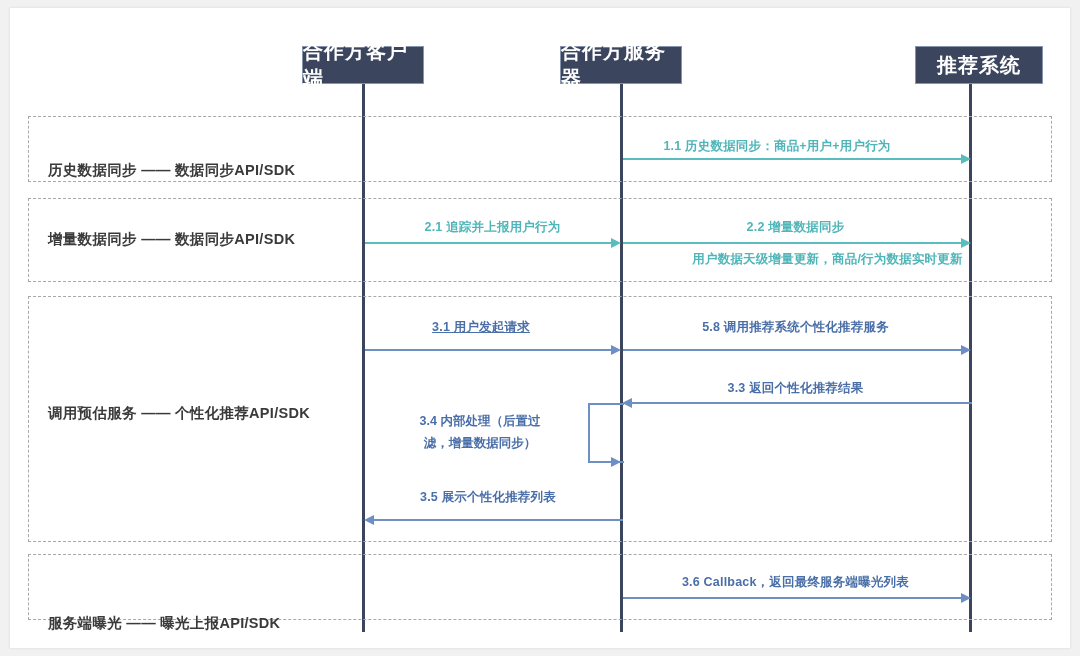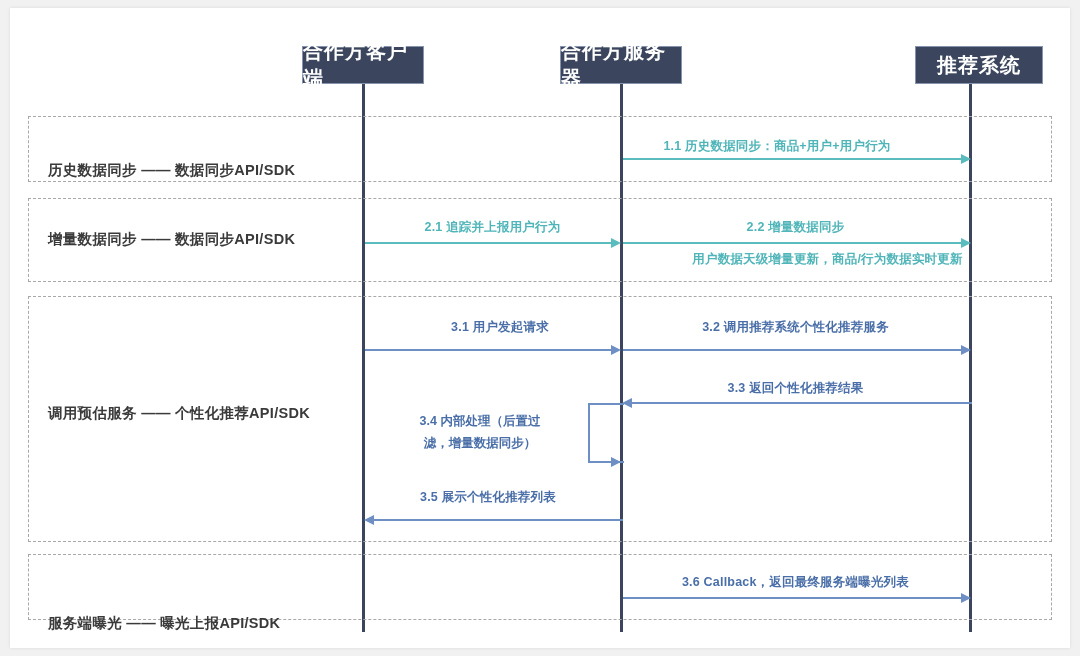--- a/index.html
+++ b/index.html
@@ -158,25 +158,25 @@
 
     <div class="msg-label" style="left:352px; top:211px; width:261px; color:#4fb5b8;">2.1 追踪并上报用户行为</div>
     <div class="msg-line" style="left:355px; top:234px; width:248px; background:#5bbcbd;"></div>
     <div class="arrowhead arrow-right" style="left:601px; top:230px; border-left:10px solid #5bbcbd;"></div>
 
     <div class="msg-label" style="left:610px; top:211px; width:351px; color:#4fb5b8;">2.2 增量数据同步</div>
     <div class="msg-line" style="left:613px; top:234px; width:340px; background:#5bbcbd;"></div>
     <div class="arrowhead arrow-right" style="left:951px; top:230px; border-left:10px solid #5bbcbd;"></div>
     <div class="msg-sublabel" style="left:610px; top:243px; width:351px; color:#4fb5b8;padding-left:32px;">用户数据天级增量更新，商品/行为数据实时更新</div>
 
-    <div class="msg-label" style="left:352px; top:311px; width:276px; color:#4a6fa8;">3.1 用户发起请求</div>
+    <div class="msg-label" style="left:333px; top:311px; width:276px; color:#4a6fa8;text-decoration:underline;">3.1 用户发起请求</div>
     <div class="msg-line" style="left:355px; top:341px; width:248px; background:#6d8fc4;"></div>
     <div class="arrowhead arrow-right" style="left:601px; top:337px; border-left:10px solid #6d8fc4;"></div>
 
-    <div class="msg-label" style="left:610px; top:311px; width:351px; color:#4a6fa8;">3.2 调用推荐系统个性化推荐服务</div>
+    <div class="msg-label" style="left:610px; top:311px; width:351px; color:#4a6fa8;">5.8 调用推荐系统个性化推荐服务</div>
     <div class="msg-line" style="left:613px; top:341px; width:340px; background:#6d8fc4;"></div>
     <div class="arrowhead arrow-right" style="left:951px; top:337px; border-left:10px solid #6d8fc4;"></div>
 
     <div class="msg-label" style="left:610px; top:372px; width:351px; color:#4a6fa8;">3.3 返回个性化推荐结果</div>
     <div class="msg-line" style="left:622px; top:394px; width:340px; background:#6d8fc4;"></div>
     <div class="arrowhead arrow-left" style="left:612px; top:390px; border-right:10px solid #6d8fc4;"></div>
 
     <div class="self-loop" style="left:578px; top:395px; width:36px; height:60px;
                 border:2px solid #6d8fc4; border-right:none;"></div>
     <div class="msg-line" style="left:578px; top:453px; width:32px; background:#6d8fc4;"></div>

